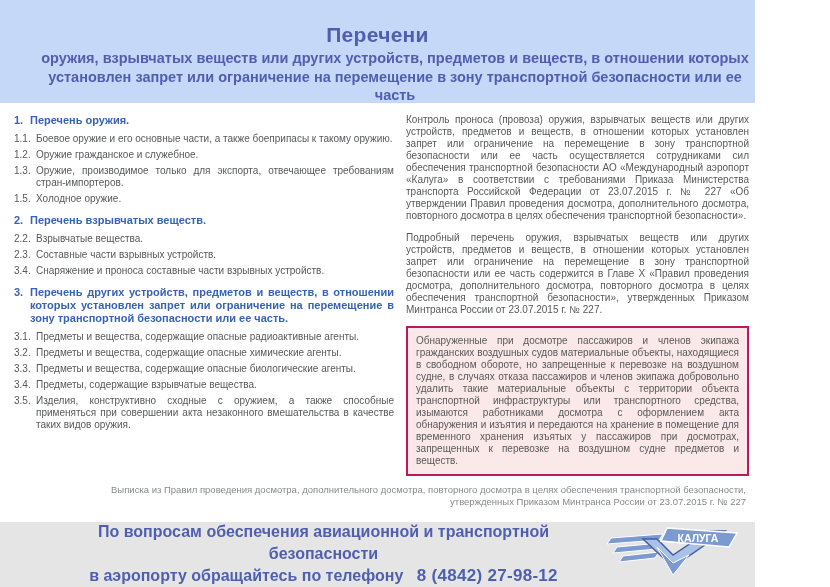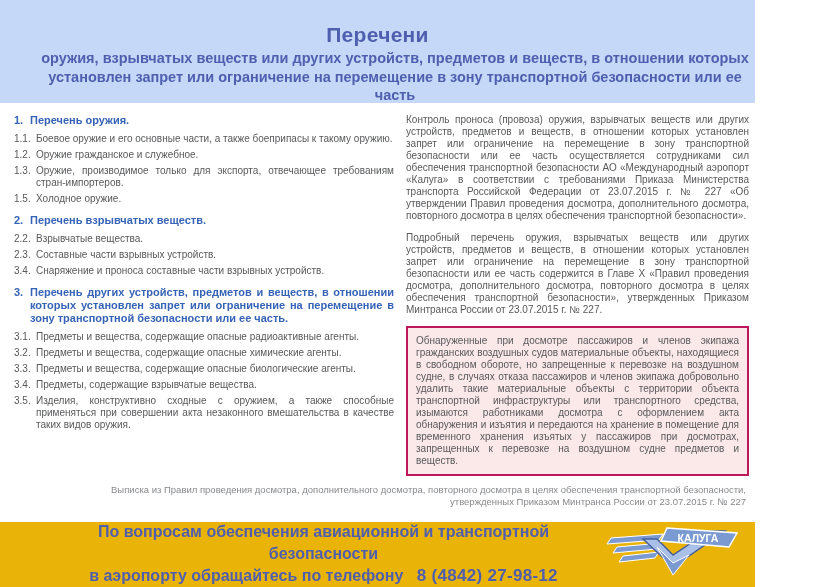--- a/index.html
+++ b/index.html
@@ -27,21 +27,21 @@
   .item .txt { flex:1; text-align:justify; }
 
   .para { color:#58595b; font-size:10px; line-height:1.2; text-align:justify; margin-bottom:10px; }
   .alert { border:2px solid #be185d; background:#fbe9e9; padding:7px 8px; color:#58595b;
            font-size:10px; line-height:1.2; text-align:justify; }
 
   .footnote { text-align:right; color:#87898c; font-size:9.5px; line-height:1.25;
               padding:6px 4px 14px 0; flex:0 0 auto; }
 
   
-  .ftr { background:#eab308; height:65px; flex:0 0 auto; display:flex; align-items:center;padding-left:12px; }
+  .ftr { background:#e5e5e5; height:65px; flex:0 0 auto; display:flex; align-items:center;padding-left:12px; }
   .ftr .msg { flex:1 1 auto; text-align:center; color:#4f5fb0; font-weight:bold;
               font-size:16px; line-height:1.35; padding-left:30px; }
   .ftr .phone { font-size:17px; letter-spacing:0.3px; }
   .ftr .logo { flex:0 0 150px; padding-right:10px; }
 </style>
 </head>
 <body>
 
 <div class="poster">
 

